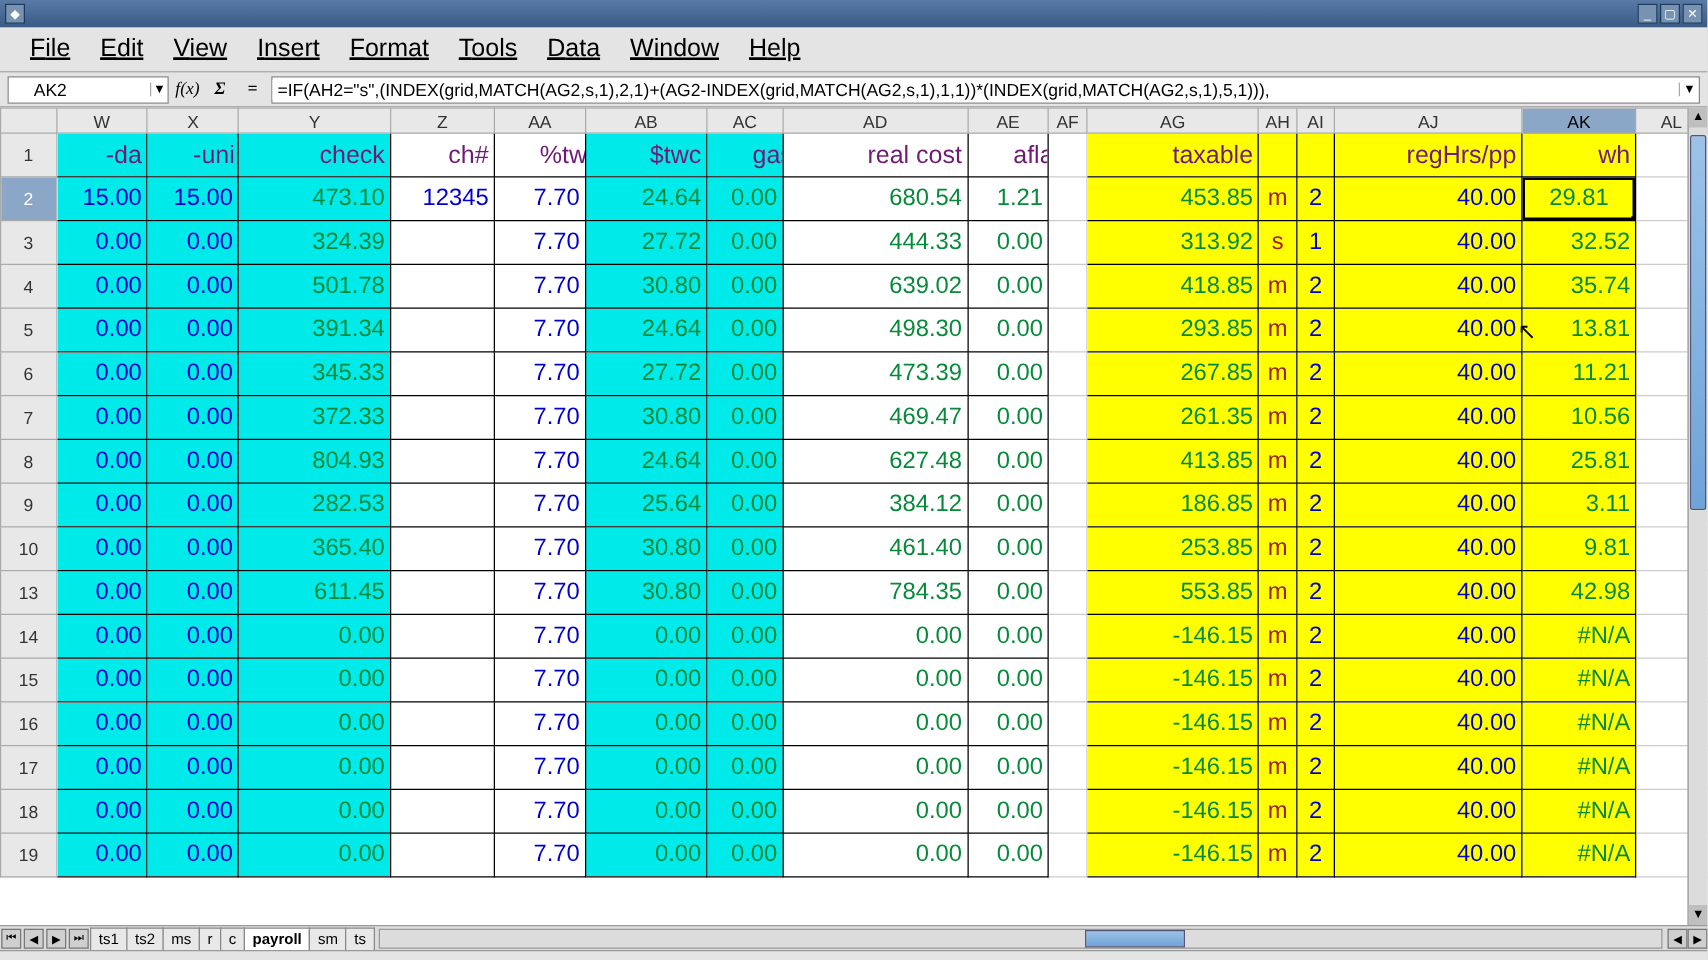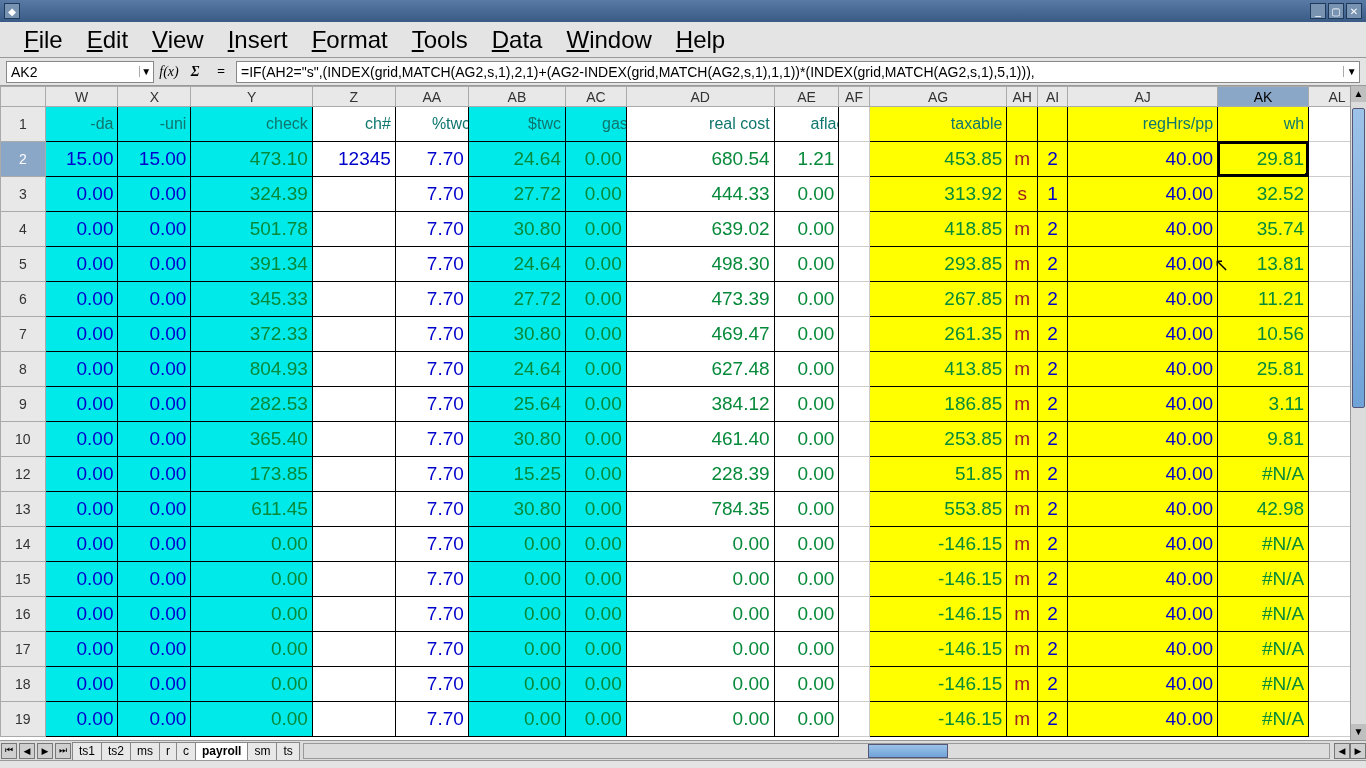--- a/index.html
+++ b/index.html
@@ -4,50 +4,50 @@
 <style>
 * { box-sizing: border-box; margin: 0; padding: 0; }
 body { font-family: "Liberation Sans", Arial, sans-serif; font-size: 12px; background: #c4c4c4; width: 1366px; height: 768px; overflow: hidden; }
 
 .titlebar { height: 22px; background: linear-gradient(#5a7aa6,#3a5a86); display: flex; align-items: center; justify-content: space-between; padding: 0 4px; color: #fff; font-size: 12px; }
 .titlebar .center { flex: 1; text-align: center; }
 .titlebar .left, .titlebar .right { display: flex; gap: 2px; }
 .titlebar .wbtn { width: 16px; height: 16px; background: #7893b2; border: 1px solid #1e3a5c; display: flex; align-items: center; justify-content: center; font-size: 10px; cursor: pointer; }
 
 .menubar { height: 36px; background: #e4e4e4; border-bottom: 1px solid #999; display: flex; align-items: center; padding: 0 12px; gap: 0; }
-.menubar .menu-item { padding: 4px 12px; font-size: 24px; cursor: pointer; }
+.menubar .menu-item { padding: 4px 12px; font-size: 20px; cursor: pointer; text-decoration: underline; }
 .menubar .menu-item u { text-decoration: underline; }
 
 .formula-bar { height: 28px; background: #e4e4e4; border-bottom: 1px solid #999; display: flex; align-items: center; padding: 2px 6px; gap: 4px; }
-.name-box { width: 148px; height: 22px; border: 1px solid #888; background: #fff; display: flex; align-items: center; }
+.name-box { width: 129px; height: 22px; border: 1px solid #888; background: #fff; display: flex; align-items: center; padding-left: 16px; }
 .name-box input { border: none; outline: none; width: 100%; padding: 0 4px; font-size: 14px; font-family: inherit; }
 .name-box .dd { width: 16px; text-align: center; border-left: 1px solid #aaa; font-size: 10px; cursor: pointer; }
 .fbar-btn { width: 22px; height: 22px; display: flex; align-items: center; justify-content: center; font-style: italic; font-family: serif; font-size: 14px; cursor: pointer; }
 .formula-input { flex: 1; height: 22px; border: 1px solid #888; background: #fff; display: flex; align-items: center; }
 .formula-input input { border: none; outline: none; width: 100%; padding: 0 4px; font-size: 14px; font-family: inherit; }
 .formula-input .dd { width: 16px; text-align: center; border-left: 1px solid #aaa; font-size: 10px; cursor: pointer; }
 
 .grid-area { position: relative; height: 654px; background: #fff; }
 table.sheet { border-collapse: collapse; table-layout: fixed; width: 100%; }
 .colhead, .rowhead { background: #e8e8e8; border: 1px solid #aaa; text-align: center; font-size: 14px; color: #333; font-weight: normal; }
 .colhead { height: 20px; }
 .colhead.sel { background: #8aa7c7; color: #000000; }
 .rowhead { width: 44px; }
 .rowhead.sel { background: #8aa7c7; color: #fff; }
 .corner { background: #e8e8e8; border: 1px solid #aaa; }
 td.cell { border: 1px solid #000; height: 35px; font-size: 19px; padding: 0 4px; overflow: hidden; white-space: nowrap; }
-tr.headerrow td.cell { font-size: 16px; color: #0f766e; padding-left: 36px; }
+tr.headerrow td.cell { font-size: 20px; color: #701a75; padding-left: 36px; }
 .al-r { text-align: right; }
 .al-c { text-align: center; }
 .cyan { background: #00eaea; }
 .yellow { background: #ffff00; }
 .blue-t { color: #0000cc; }
 .green-t { color: #068a3a; }
 .red-t { color: #a02020; }
-.selcell { position: relative; }
+.selcell { position: relative; text-align: center; }
 .selcell::after { content: ""; position: absolute; inset: -1px; border: 3px solid #000; pointer-events: none; }
 .selcell .handle { position: absolute; right: -4px; bottom: -4px; width: 7px; height: 7px; background: #000; }
 td.blank { border: 1px solid #ccc; background: #fff; }
 
 .vscroll { position: absolute; right: 0; top: 0; width: 16px; height: 100%; background: #dcdcdc; border-left: 1px solid #999; }
 .vscroll .thumb { position: absolute; left: 1px; right: 1px; top: 22px; height: 300px; background: linear-gradient(#9cc2e8,#6fa3d8); border: 1px solid #557; border-radius: 2px; }
 .vscroll .arrow { position: absolute; left: 0; right: 0; height: 16px; background: #bfbfbf; text-align: center; font-size: 10px; line-height: 16px; cursor: pointer; }
 .vscroll .arrow.up { top: 0; } .vscroll .arrow.down { bottom: 0; }
 
 .tabstrip { height: 20px; background: #dcdcdc; border-top: 1px solid #999; display: flex; align-items: center; }
@@ -326,39 +326,20 @@
           <td class="cell  green-t al-r">0.00</td>
           <td class="blank"></td>
           <td class="cell yellow green-t al-r">253.85</td>
           <td class="cell yellow red-t al-c">m</td>
           <td class="cell yellow blue-t al-c">2</td>
           <td class="cell yellow blue-t al-r">40.00</td>
           <td class="cell yellow green-t al-r">9.81</td>
           <td class="blank"></td>
         </tr>
         <tr>
-          <th class="rowhead">12</th>
-          <td class="cell cyan blue-t al-r">0.00</td>
-          <td class="cell cyan blue-t al-r">0.00</td>
-          <td class="cell cyan green-t al-r">173.85</td>
-          <td class="cell  blue-t al-r"></td>
-          <td class="cell  blue-t al-r">7.70</td>
-          <td class="cell cyan green-t al-r">15.25</td>
-          <td class="cell cyan green-t al-r">0.00</td>
-          <td class="cell  green-t al-r">228.39</td>
-          <td class="cell  green-t al-r">0.00</td>
-          <td class="blank"></td>
-          <td class="cell yellow green-t al-r">51.85</td>
-          <td class="cell yellow red-t al-c">m</td>
-          <td class="cell yellow blue-t al-c">2</td>
-          <td class="cell yellow blue-t al-r">40.00</td>
-          <td class="cell yellow green-t al-r">#N/A</td>
-          <td class="blank"></td>
-        </tr>
-        <tr>
           <th class="rowhead">13</th>
           <td class="cell cyan blue-t al-r">0.00</td>
           <td class="cell cyan blue-t al-r">0.00</td>
           <td class="cell cyan green-t al-r">611.45</td>
           <td class="cell  blue-t al-r"></td>
           <td class="cell  blue-t al-r">7.70</td>
           <td class="cell cyan green-t al-r">30.80</td>
           <td class="cell cyan green-t al-r">0.00</td>
           <td class="cell  green-t al-r">784.35</td>
           <td class="cell  green-t al-r">0.00</td>

